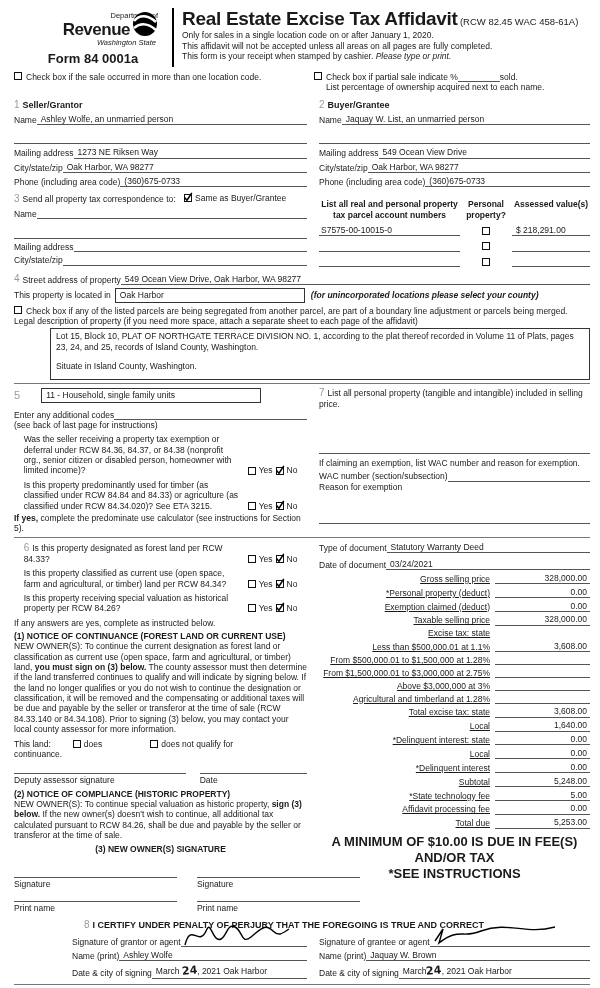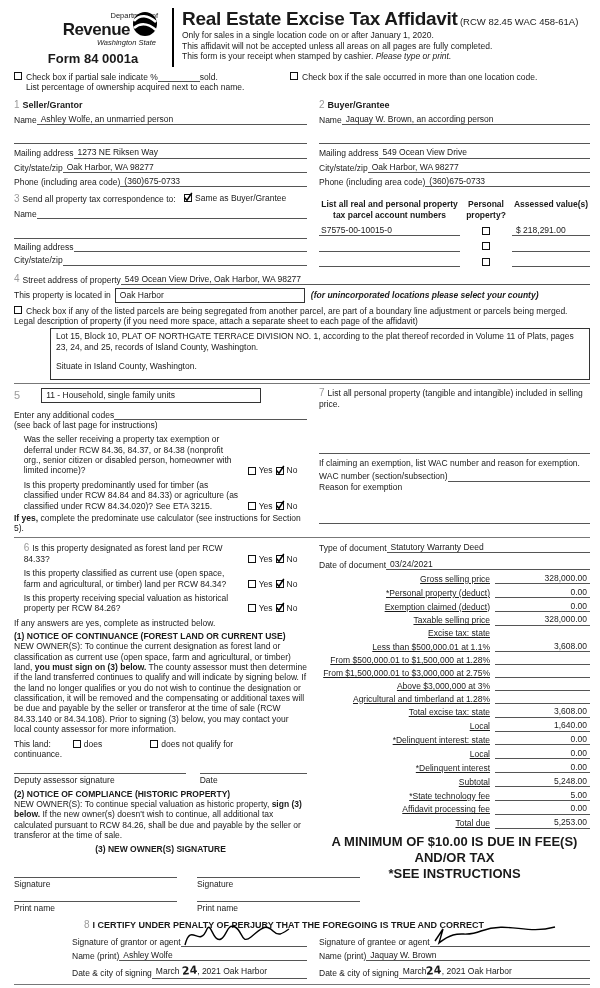--- a/index.html
+++ b/index.html
@@ -102,34 +102,34 @@
         <span class="title">Real Estate Excise Tax Affidavit</span>
         <span class="title-suffix">(RCW 82.45 WAC 458-61A)</span>
       </div>
       <div class="title-note">Only for sales in a single location code on or after January 1, 2020.</div>
       <div class="title-note">This affidavit will not be accepted unless all areas on all pages are fully completed.</div>
       <div class="title-note"><span>This form is your receipt when stamped by cashier. </span><i>Please type or print.</i></div>
     </div>
   </div>
 
   <div class="checkrow">
+    <div class="half left">
+      <span class="cbx"></span>
+      <span>Check box if the sale occurred in more than one location code.</span>
+    </div>
     <div class="half" style="flex:1;">
       <span class="cbx"></span>
       <div>
         <div class="row" style="margin-top:0;">
           <span class="lbl">Check box if partial sale indicate %</span>
           <span class="fill short"></span>
           <span class="lbl">sold.</span>
         </div>
         <div>List percentage of ownership acquired next to each name.</div>
       </div>
-    </div>
-    <div class="half left">
-      <span class="cbx"></span>
-      <span>Check box if the sale occurred in more than one location code.</span>
     </div>
   </div>
 
   <div class="cols" style="margin-top:6px;">
     <div class="colL">
       <div class="heading"><span class="secnum">1</span><span>Seller/Grantor</span></div>
       <div class="row">
           <span class="lbl">Name</span>
           <span class="fill">Ashley Wolfe, an unmarried person</span>
         </div>
@@ -174,21 +174,21 @@
       <div class="row">
           <span class="lbl">City/state/zip</span>
           <span class="fill"></span>
         </div>
     </div>
 
     <div class="colR">
       <div class="heading"><span class="secnum">2</span><span>Buyer/Grantee</span></div>
       <div class="row">
           <span class="lbl">Name</span>
-          <span class="fill">Jaquay W.  Brown, an according person</span>
+          <span class="fill">Jaquay W.  List, an unmarried person</span>
         </div>
       <div class="row" style="margin-top:9px;">
           <span class="fill"></span>
         </div>
       <div class="row">
           <span class="lbl">Mailing address</span>
           <span class="fill">549 Ocean View Drive</span>
         </div>
       <div class="row">
           <span class="lbl">City/state/zip</span>

